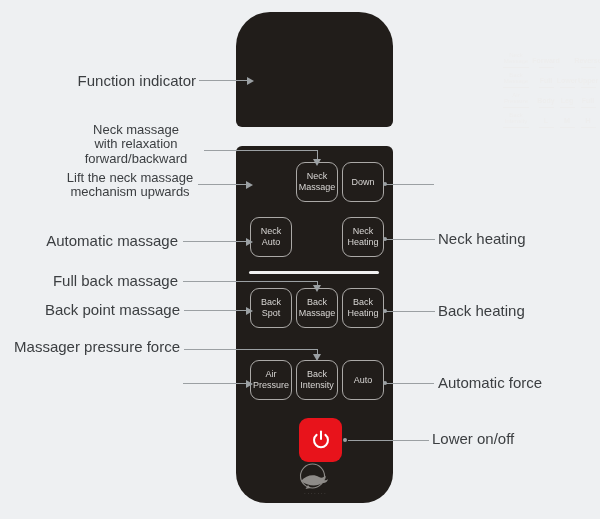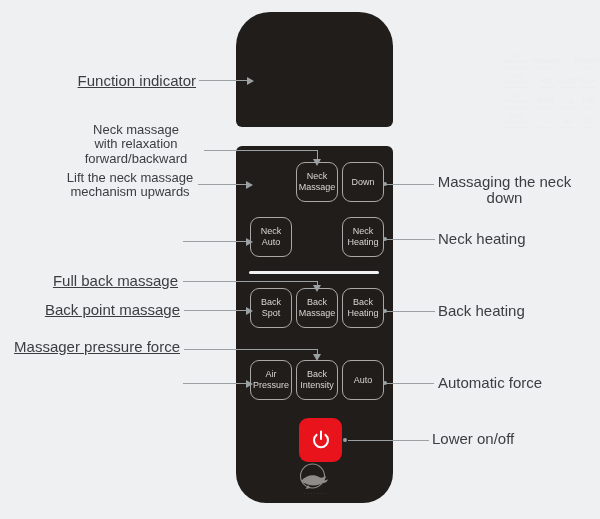--- a/index.html
+++ b/index.html
@@ -55,21 +55,21 @@
   .logo-text{
     position:absolute;left:293px;top:491px;width:46px;text-align:center;
     font-size:4px;letter-spacing:2px;color:#8a8784;
   }
   
   .lbl{
     position:absolute;color:#3b3e41;font-size:15px;line-height:1.05;
     white-space:pre-line;
   }
   .lbl.small{font-size:13px;line-height:1.1;text-align:center;transform:translateX(-50%);}
-  .lbl.right-align{white-space:nowrap;text-decoration:underline;}
+  .lbl.right-align{white-space:nowrap;}
   .lbl.center{text-align:center;}
   
   .hline{position:absolute;height:1px;background:#9ba0a3;}
   .vline{position:absolute;width:1px;background:#9ba0a3;}
   .arr-r{position:absolute;width:0;height:0;
     border-top:4px solid transparent;border-bottom:4px solid transparent;
     border-left:7px solid #9ba0a3;}
   .arr-d{position:absolute;width:0;height:0;
     border-left:4px solid transparent;border-right:4px solid transparent;
     border-top:7px solid #9ba0a3;}
@@ -178,26 +178,25 @@
     <path d="M12 23 l-2.5 4 l5 -1 z" fill="#8e8b88"></path>
   </svg>
   <div class="logo-text">·······</div>
 
   <div class="lbl right-align" style="right:404px;top:73px">Function indicator</div>
   <div class="lbl small" style="left:136px;top:123px">Neck massage
 with relaxation
 forward/backward</div>
   <div class="lbl small" style="left:130px;top:171px">Lift the neck massage
 mechanism upwards</div>
+  <div class="lbl right-align" style="right:422px;top:233px">Automatic massage</div>
   <div class="lbl right-align" style="right:422px;top:273px">Full back massage</div>
   <div class="lbl right-align" style="right:420px;top:302px">Back point massage</div>
   <div class="lbl right-align" style="right:420px;top:339px">Massager pressure force</div>
 
-  <div class="lbl center" style="left:437px;top:174px;width:135px">Massaging the neck
-down</div>
   <div class="lbl" style="left:438px;top:231px">Neck heating</div>
   <div class="lbl" style="left:438px;top:303px">Back heating</div>
   <div class="lbl" style="left:438px;top:375px">Automatic force</div>
   <div class="lbl" style="left:432px;top:431px">Lower on/off</div>
 
   <i class="hline" style="left:199px;top:80px;width:49px"></i>
   <i class="arr-r" style="left:247px;top:77px"></i>
 
   <i class="hline" style="left:204px;top:150px;width:113px"></i>
   <i class="vline" style="left:317px;top:150px;height:10px"></i>

